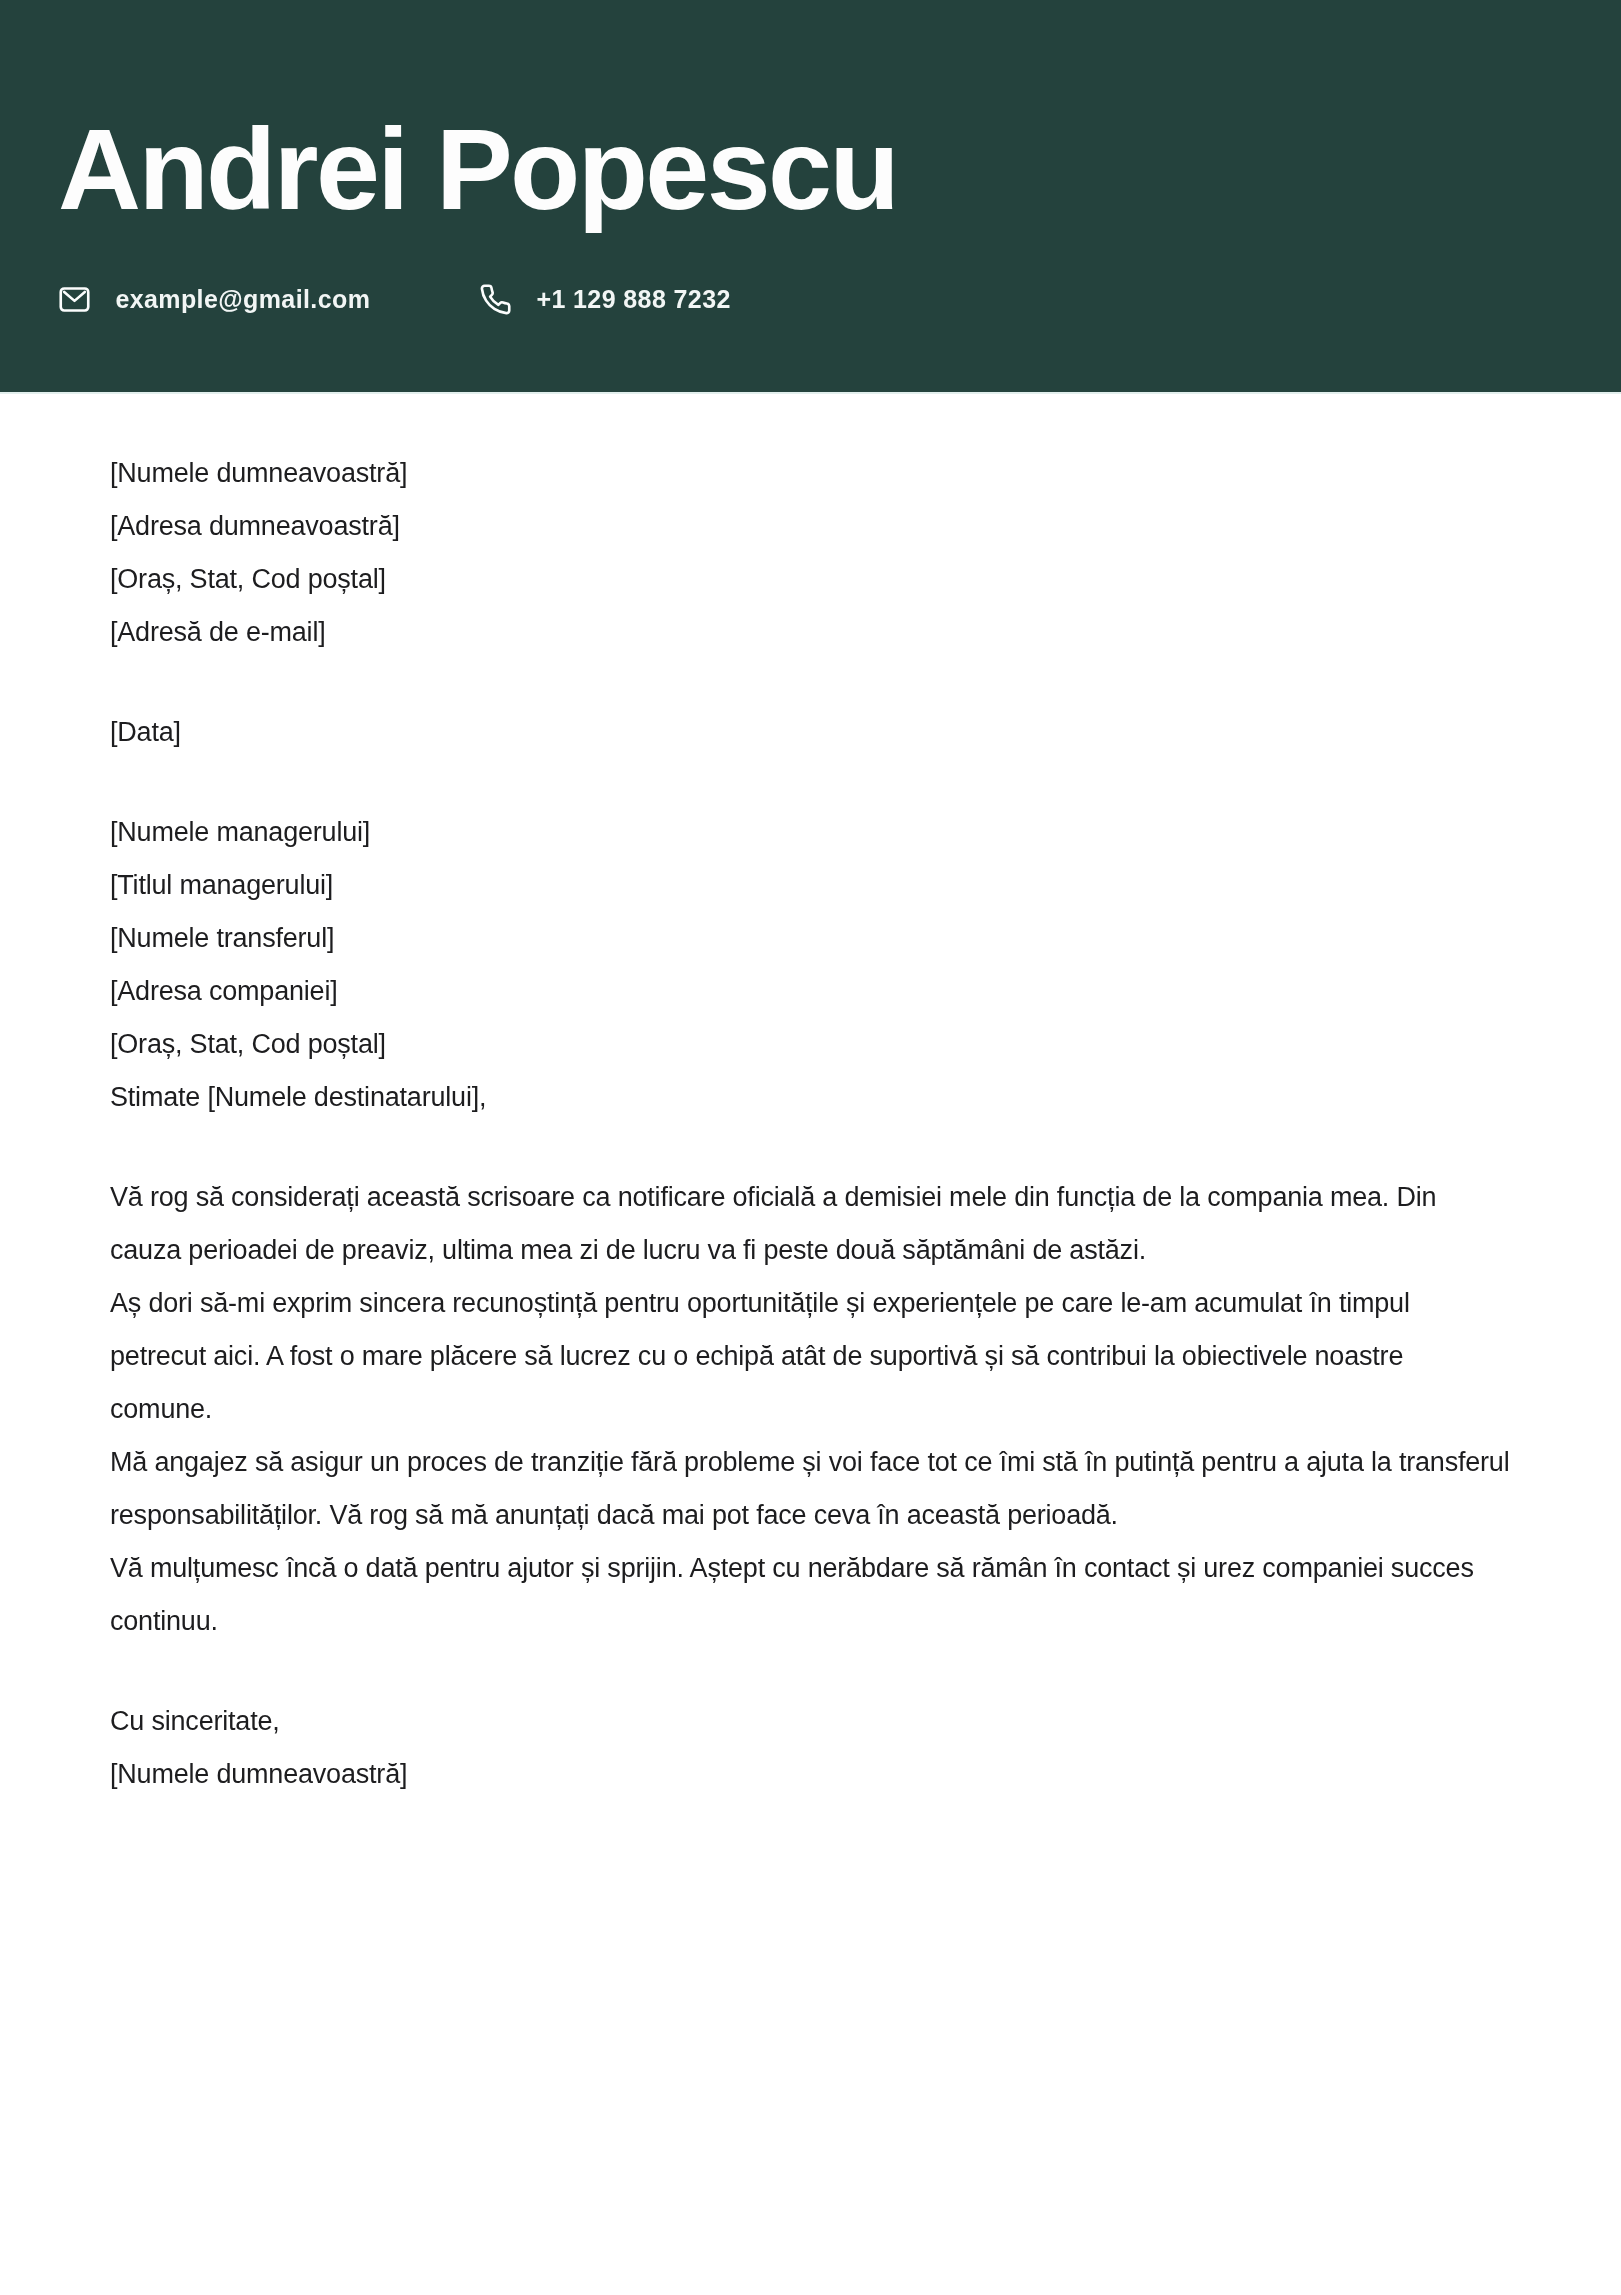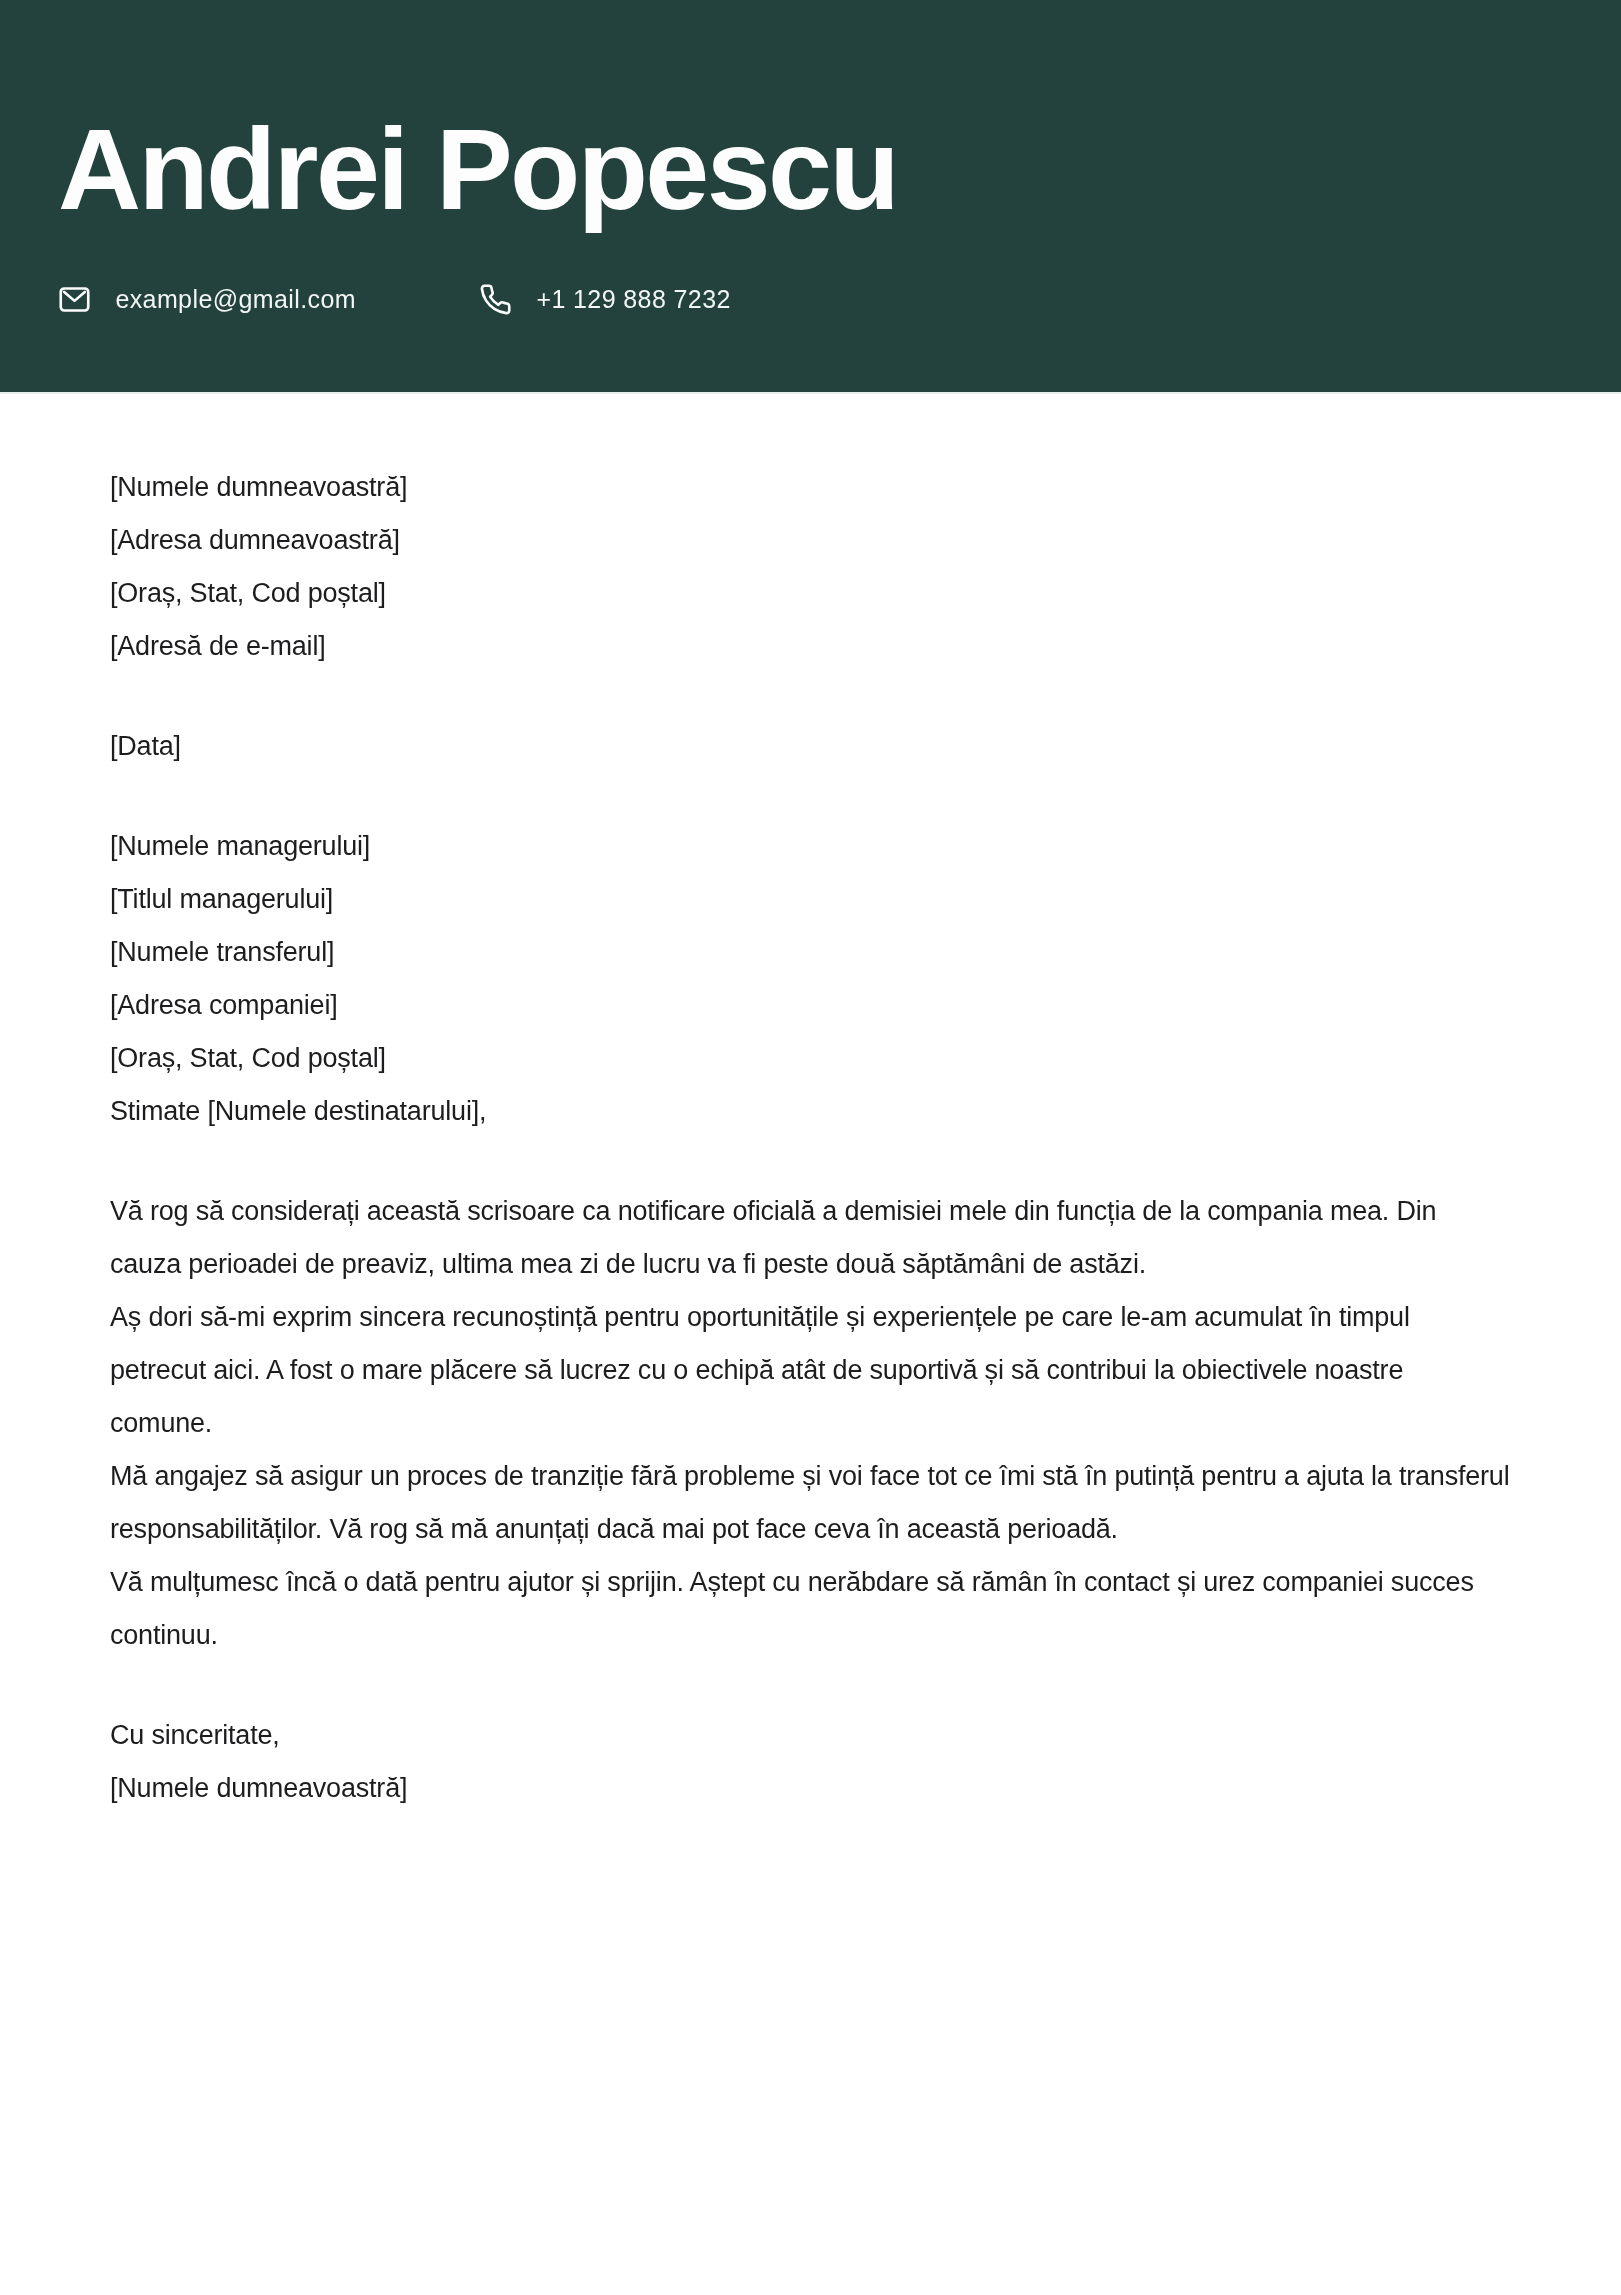--- a/index.html
+++ b/index.html
@@ -33,35 +33,36 @@
   }
   .contact-row {
     display: flex;
     align-items: center;
     margin-top: 56px;
   }
   .contact-item {
     display: flex;
     align-items: center;
     gap: 24.4px;
+    font-weight: bold;
   }
   .contact-item.email { width: 421px; }
   .cicon { display: inline-flex; color: #fbfdfd; }
   .cicon svg { width: 33px; height: 33px; display: block; }
   .contact-text {
     font-size: 25px;
     letter-spacing: 0.4px;
     color: #f2f6f5;
     white-space: nowrap;
   }
 
   
   .letter {
     box-sizing: border-box;
-    padding: 67px 110px 0 110px;
+    padding: 53px 110px 0 110px;
     color: #1d1d1f;
     font-size: 27px;
     line-height: 53px;
     letter-spacing: -0.2px;
   }
   .letter p { margin: 0; }
   .gap { margin-top: 47px; }
 </style>
 </head>
 <body>

